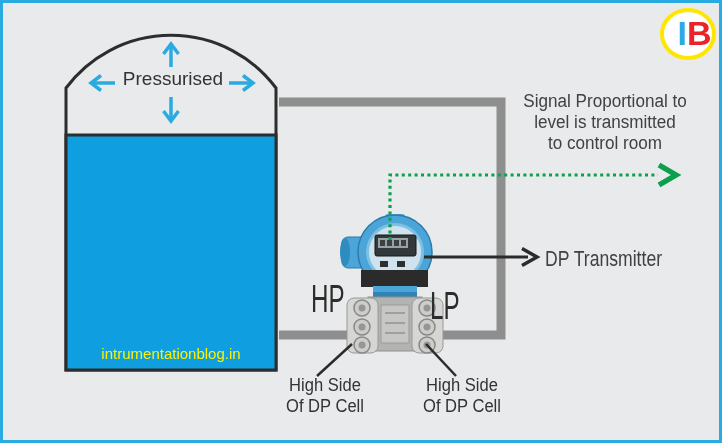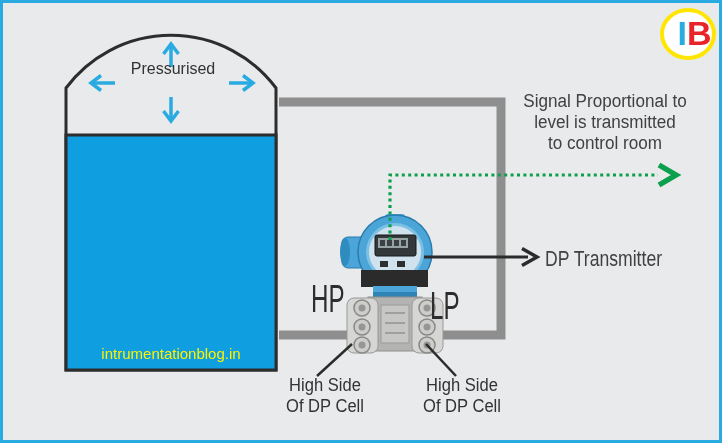--- a/index.html
+++ b/index.html
@@ -8,22 +8,22 @@
     background:#e9eaeb; overflow:hidden;
     font-family:"Liberation Sans", sans-serif; color:#414042;
   }
   .frame {
     position:absolute; inset:0; border:3px solid #29abe2;
     pointer-events:none; z-index:40;
   }
   svg.layer { position:absolute; left:0; top:0; z-index:5; }
   .txt { position:absolute; z-index:20; }
   .pressurised {
-    left:121px; top:60px; width:104px; text-align:center;
-    font-size:16px; color:#333333;
+    left:121px; top:68px; width:104px; text-align:center;
+    font-size:19px; color:#333333;
   }
   .signal-note {
     left:503px; top:91px; width:204px; text-align:center;
     font-size:18px; line-height:21px; color:#414042;
     transform:scaleX(0.95); transform-origin:center top;
   }
   .dp-label {
     left:545px; top:246px; font-size:22px; color:#414042;
     transform:scaleX(0.80); transform-origin:left top; white-space:nowrap;
   }

